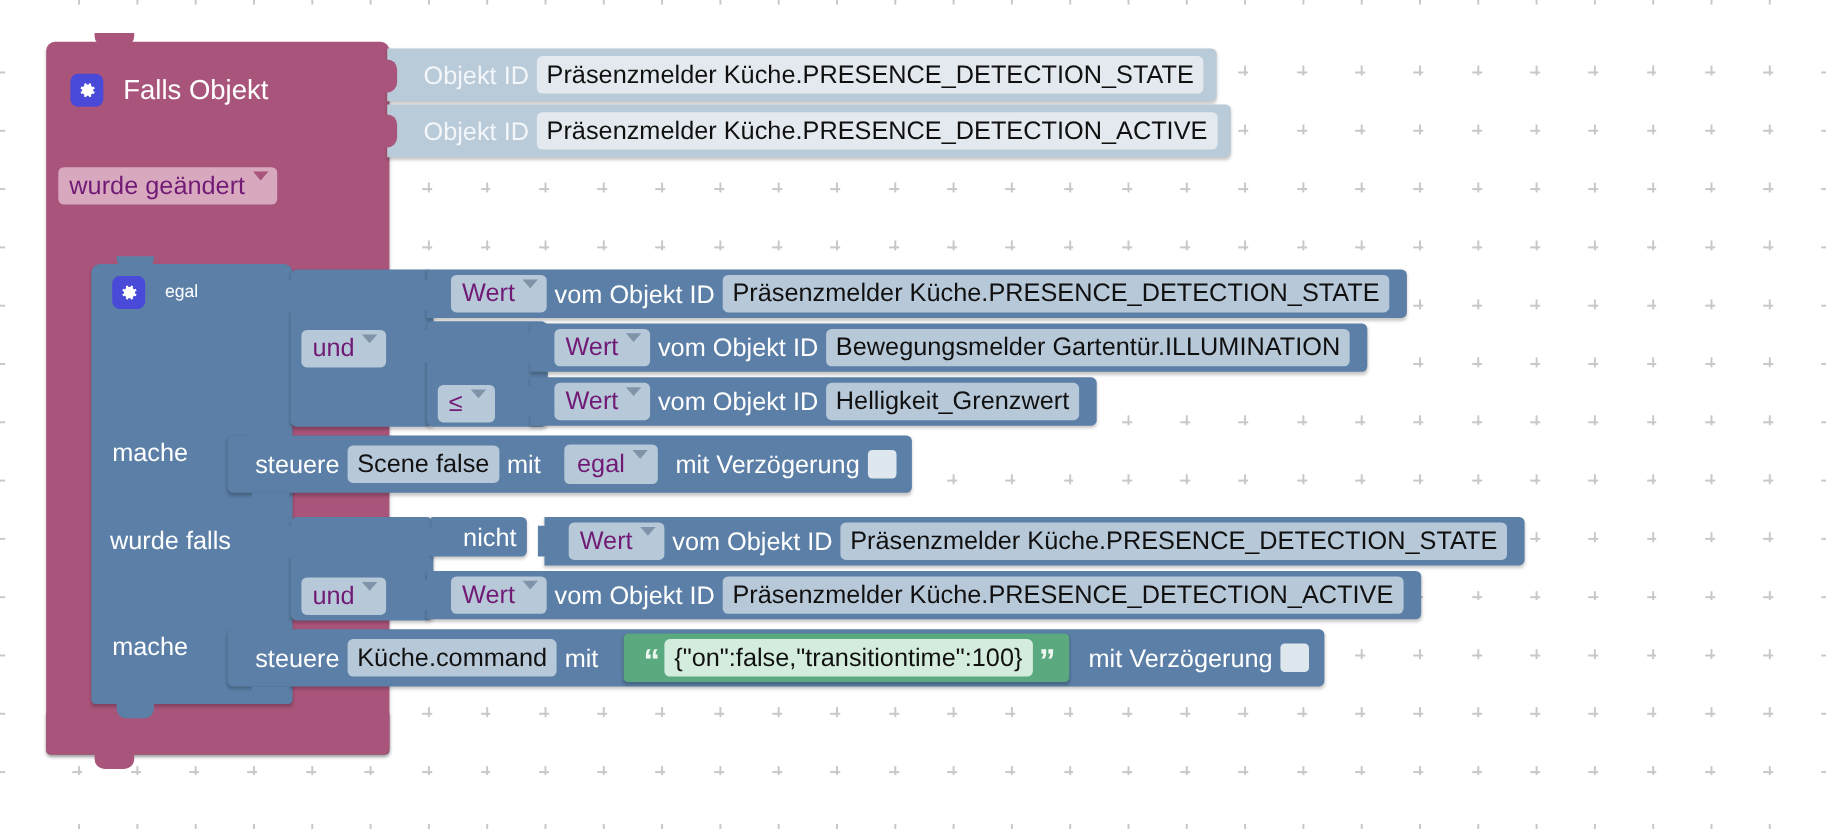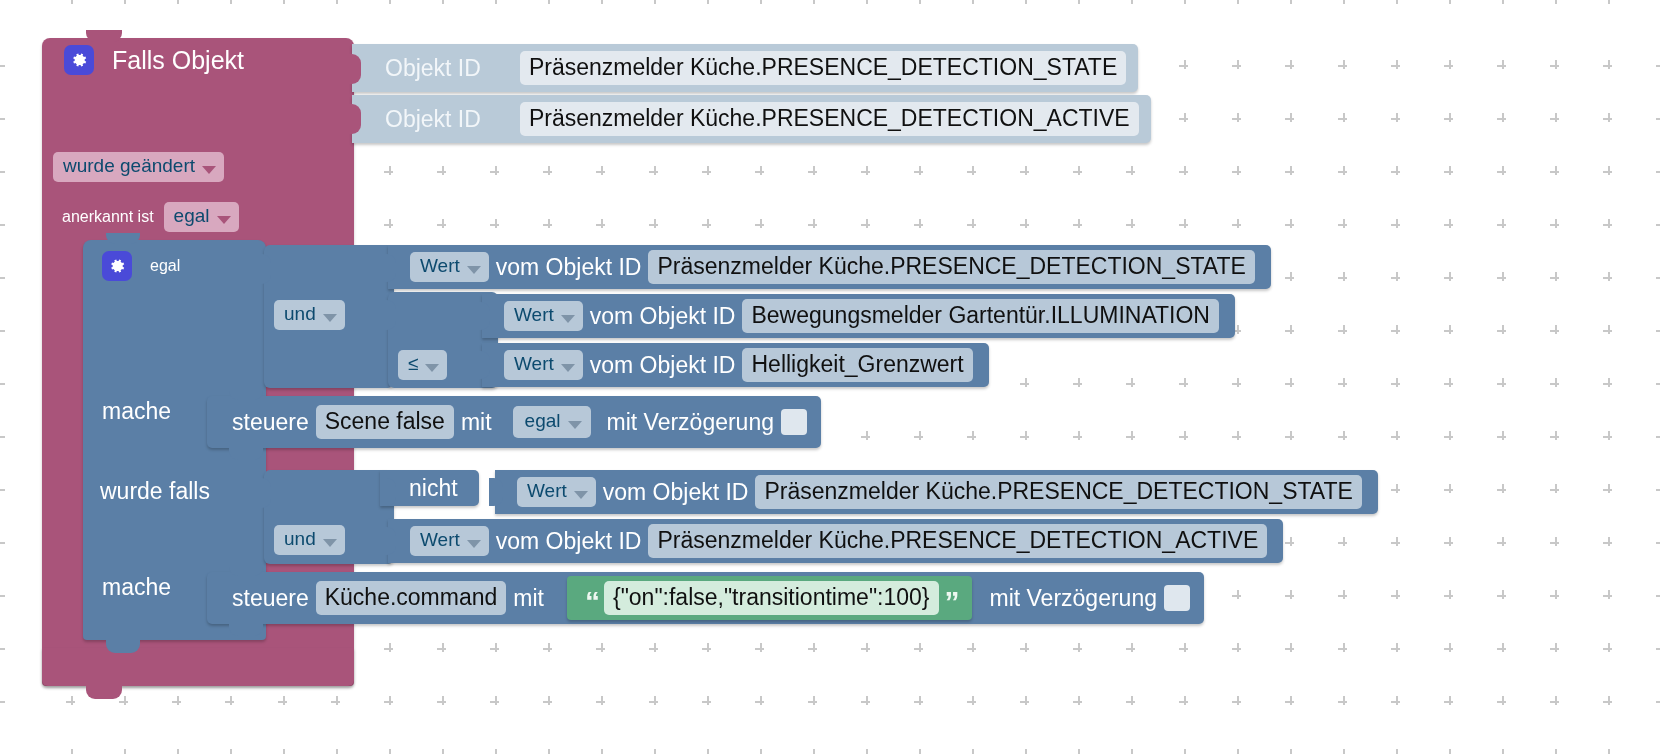--- a/index.html
+++ b/index.html
@@ -39,21 +39,21 @@
     border-radius: 4px;
     color: #fff;
     display: flex;
     align-items: center;
     white-space: nowrap;
     font-size: 23px;
     line-height: 1;
   }
   .rose  { background: #a9547a; }
   .steel { background: #5b7fa6; }
-  .pale  { background: #b9cad8; gap: 32px; }
+  .pale  { background: #b9cad8; }
   .green { background: #5aa97f; }
 
   .shadow { box-shadow: 0 2px 3px rgba(0,0,0,0.22); }
 
   
   .lbl { color: #ffffff; padding: 0 7px; }
   .lbl.dim { color: #e9eef3; }
 
   
   .field {
@@ -65,26 +65,26 @@
     line-height: 1.05;
     display: inline-flex;
     align-items: center;
   }
   .field.onsteel { background: #b7c8d8; }
   .field.ongreen { background: #d4ecdd; }
 
   
   .dd {
     display: inline-flex;
-    align-items: flex-end;
+    align-items: flex-start;
     gap: 7px;
     border-radius: 5px;
     padding: 4px 8px 6px 10px;
-    color: #0c4a6e;
-    font-size: 19px;
+    color: #701a75;
+    font-size: 23px;
     line-height: 1.05;
   }
   .dd.onrose  { background: #d8a8bf; }
   .dd.onsteel { background: #b7c8d8; }
   .dd .caret {
     width: 0; height: 0;
     border-left: 7px solid transparent;
     border-right: 7px solid transparent;
     border-top: 8px solid #7f94a8;
     display: inline-block;
@@ -139,21 +139,21 @@
   <div class="layer">
 
     <div class="blk rose shadow" style="left:42px; top:38px; width:312px; height:648px; border-radius:8px 8px 4px 4px;"></div>
 
     <div class="blk rose shadow" style="left:42px; top:648px; width:312px; height:38px; border-radius:0 0 6px 6px;"></div>
 
     <div style="position:absolute; left:86px; top:30px; width:36px; height:12px; background:#a9547a; border-radius:0 0 9px 9px;"></div>
 
     <div style="position:absolute; left:86px; top:686px; width:36px; height:13px; background:#a9547a; border-radius:0 0 9px 9px;"></div>
 
-    <div style="position:absolute; left:64px; top:45px; display:flex; align-items:center; gap:18px;">
+    <div style="position:absolute; left:64px; top:67px; display:flex; align-items:center; gap:18px;">
       <span class="gear">
         <svg width="20" height="20" viewBox="0 0 20 20" aria-hidden="true">
           <path fill="#ffffff" d="M10 6.4a3.6 3.6 0 100 7.2 3.6 3.6 0 000-7.2zm0 5.4a1.8 1.8 0 110-3.6 1.8 1.8 0 010 3.6z"></path>
           <path fill="#ffffff" d="M17.2 11.4l-1.5-.5a5.9 5.9 0 000-1.8l1.5-.5-.8-2-1.5.5a6 6 0 00-1.3-1.3l.5-1.5-2-.8-.5 1.5a5.9 5.9 0 00-1.8 0l-.5-1.5-2 .8.5 1.5a6 6 0 00-1.3 1.3l-1.5-.5-.8 2 1.5.5a5.9 5.9 0 000 1.8l-1.5.5.8 2 1.5-.5a6 6 0 001.3 1.3l-.5 1.5 2 .8.5-1.5a5.9 5.9 0 001.8 0l.5 1.5 2-.8-.5-1.5a6 6 0 001.3-1.3l1.5.5.8-2z"></path>
         </svg>
       </span>
       <span class="lbl" style="font-size:25px; padding:0;">Falls Objekt</span>
     </div>
 
     <div class="blk pale shadow" style="left:352px; top:44px; height:48px; padding-left:26px; padding-right:12px; border-radius:0 5px 5px 0;">
@@ -166,27 +166,20 @@
       <span class="lbl dim" style="color:#f2f6f9;">Objekt ID</span>
       <span class="field">Präsenzmelder Küche.PRESENCE_DETECTION_ACTIVE</span>
     </div>
     <div class="socket" style="left:347px; top:104px; background:#a9547a; width:14px; height:30px;"></div>
 
     <div class="dd onrose" style="position:absolute; left:53px; top:152px;">
       <span>wurde geändert</span>
       <span class="caret"></span>
     </div>
 
-    <div style="position:absolute; left:62px; top:202px; display:flex; align-items:center; gap:10px;">
-      <span class="lbl" style="padding:0;">anerkannt ist</span>
-      <span class="dd onrose">
-        <span>egal</span>
-        <span class="caret"></span>
-      </span>
-    </div>
 
     <div class="blk steel shadow" style="left:83px; top:240px; width:183px; height:400px; border-radius:8px 8px 4px 4px;"></div>
     <div style="position:absolute; left:106px; top:233px; width:34px; height:11px; background:#5b7fa6; border-radius:0 0 9px 9px;"></div>
     <div style="position:absolute; left:106px; top:640px; width:34px; height:13px; background:#5b7fa6; border-radius:0 0 9px 9px;"></div>
 
     <div style="position:absolute; left:102px; top:251px; display:flex; align-items:center; gap:18px;">
       <span class="gear">
         <svg width="20" height="20" viewBox="0 0 20 20" aria-hidden="true">
           <path fill="#ffffff" d="M10 6.4a3.6 3.6 0 100 7.2 3.6 3.6 0 000-7.2zm0 5.4a1.8 1.8 0 110-3.6 1.8 1.8 0 010 3.6z"></path>
           <path fill="#ffffff" d="M17.2 11.4l-1.5-.5a5.9 5.9 0 000-1.8l1.5-.5-.8-2-1.5.5a6 6 0 00-1.3-1.3l.5-1.5-2-.8-.5 1.5a5.9 5.9 0 00-1.8 0l-.5-1.5-2 .8.5 1.5a6 6 0 00-1.3 1.3l-1.5-.5-.8 2 1.5.5a5.9 5.9 0 000 1.8l-1.5.5.8 2 1.5-.5a6 6 0 001.3 1.3l-.5 1.5 2 .8.5-1.5a5.9 5.9 0 001.8 0l.5 1.5 2-.8-.5-1.5a6 6 0 001.3-1.3l1.5.5.8-2z"></path>
@@ -261,21 +254,21 @@
     <span class="lbl" style="position:absolute; left:100px; top:478px; font-size:23px; padding:0;">wurde falls</span>
 
     <div class="blk steel shadow" style="left:264px; top:470px; width:130px; height:94px; border-radius:6px;"></div>
     <div class="socket" style="left:257px; top:478px; background:#5b7fa6; width:14px; height:30px;"></div>
 
     <div class="dd onsteel" style="position:absolute; left:274px; top:525px;">
       <span>und</span>
       <span class="caret"></span>
     </div>
 
-    <div class="blk steel shadow" style="left:380px; top:470px; height:36px; padding-left:22px; padding-right:14px; border-radius:0 5px 5px 0;">
+    <div class="blk steel shadow" style="left:392px; top:470px; height:36px; padding-left:22px; padding-right:2px; border-radius:0 5px 5px 0;">
       <span class="lbl">nicht</span>
     </div>
     <div class="socket" style="left:382px; top:478px; background:#5b7fa6; width:14px; height:28px;"></div>
 
     <div class="blk steel shadow" style="left:495px; top:470px; height:44px; padding-left:22px; padding-right:16px; border-radius:0 5px 5px 0;">
       <span class="dd onsteel">
         <span>Wert</span>
         <span class="caret"></span>
       </span>
       <span class="lbl">vom Objekt ID</span>

